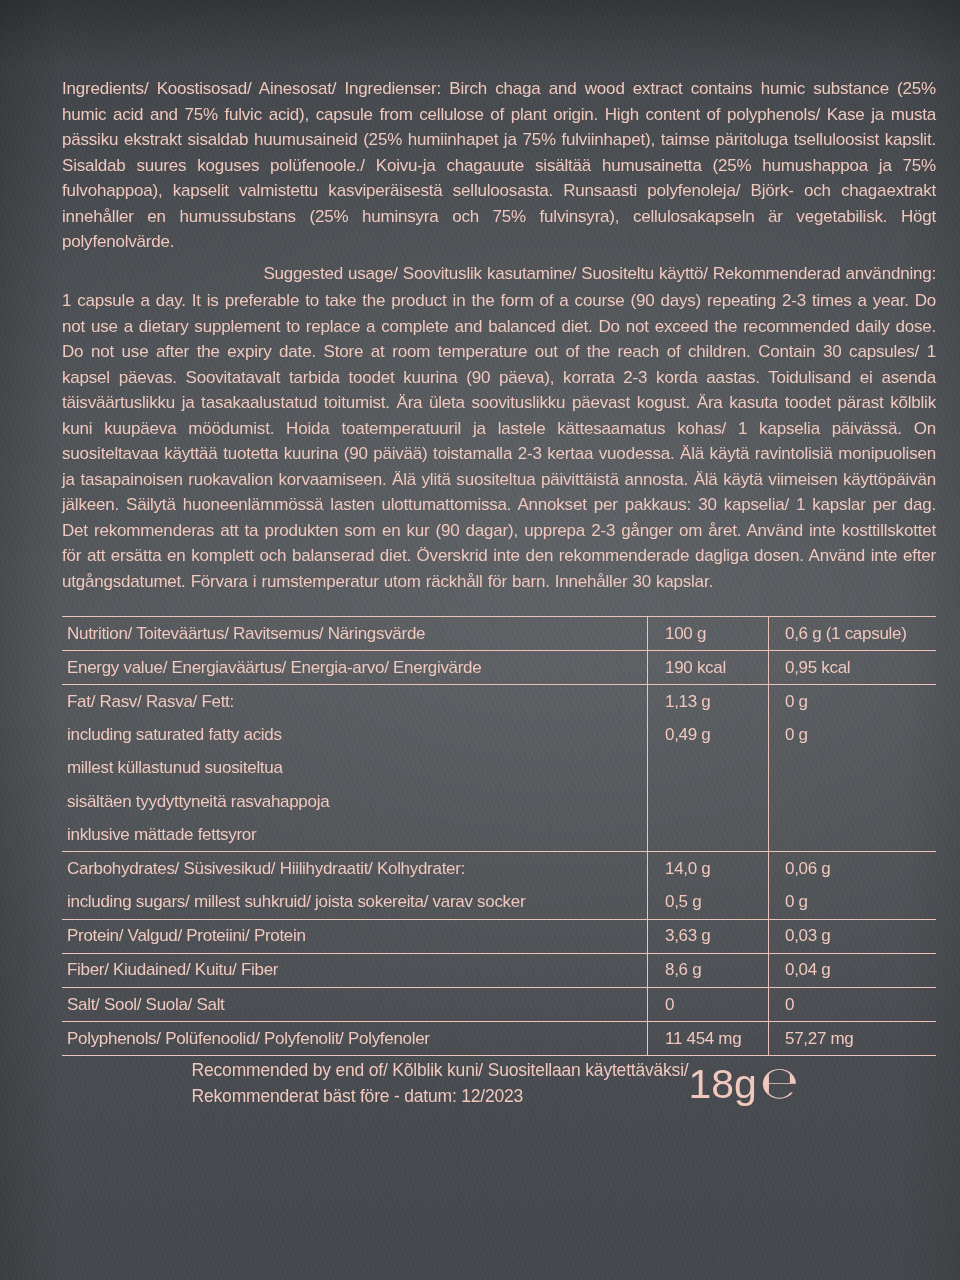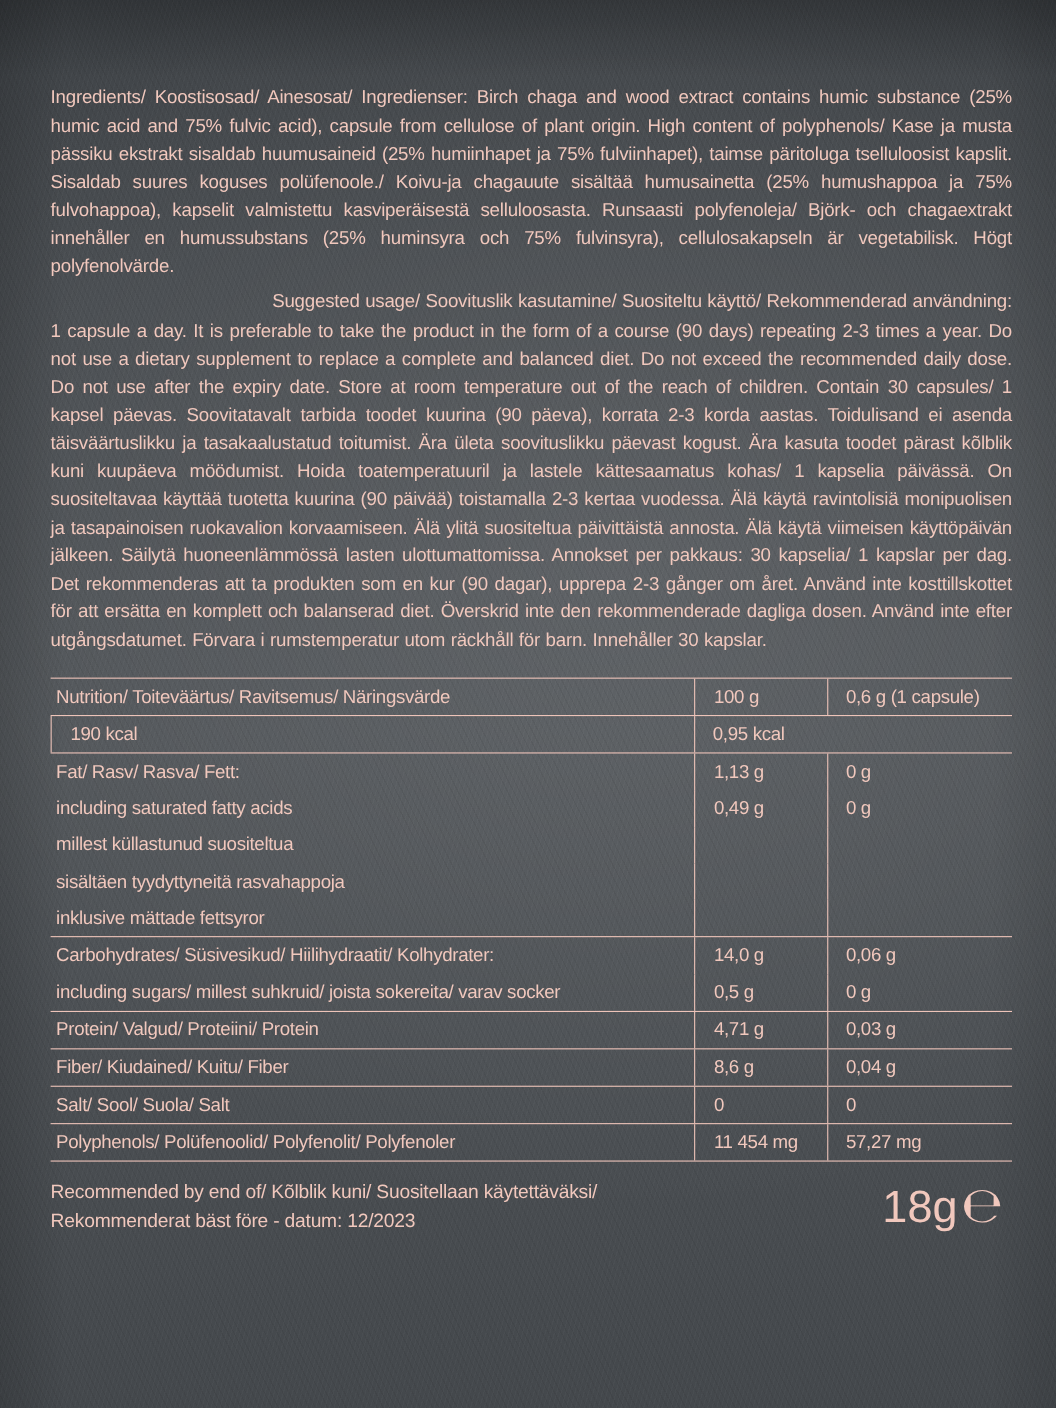--- a/index.html
+++ b/index.html
@@ -22,21 +22,21 @@
     content:"";
     position:absolute;inset:0;
     background:
       linear-gradient(180deg, rgba(0,0,0,0.22), rgba(0,0,0,0) 70px),
       linear-gradient(90deg, rgba(0,0,0,0.14), rgba(0,0,0,0) 60px, rgba(0,0,0,0) 900px, rgba(0,0,0,0.10)),
       repeating-linear-gradient(105deg, rgba(255,255,255,0.022) 0 1px, rgba(255,255,255,0) 1px 4px),
       repeating-linear-gradient(63deg, rgba(0,0,0,0.05) 0 1px, rgba(0,0,0,0) 1px 5px);
     pointer-events:none;
   }
   .content{
-    position:absolute;left:46px;top:76px;width:874px;
+    position:absolute;left:62px;top:76px;width:874px;
   }
   .para{
     margin:0;
     font-size:17px;line-height:25.5px;letter-spacing:-0.2px;
     text-align:justify;
     word-spacing:0.5px;
   }
   .para.p1{margin-bottom:6px;}
   .para.heading-line{text-align:right;margin-bottom:2px;}
   .para.usage{margin-bottom:22px;}
@@ -53,22 +53,21 @@
   .nrow.rule{border-top:1.5px solid var(--line);}
   .c{
     display:flex;align-items:center;
     font-size:17px;letter-spacing:-0.3px;
     white-space:nowrap;overflow:hidden;
   }
   .c1{padding-left:5px;}
   .c2{border-left:1.5px solid var(--line);padding-left:17px;}
   .c3{border-left:1.5px solid var(--line);padding-left:16px;}
   .footer{
-    display:flex;justify-content:space-between;align-items:center;
-    margin-top:13px;
+    display:flex;justify-content:center;align-items:center;
   }
   .footer-text{font-size:17.5px;line-height:26px;letter-spacing:-0.2px;}
   .weight{display:flex;align-items:baseline;padding-right:8px;}
   .wg{font-size:41px;letter-spacing:0;}
   .esign{font-size:45px;font-weight:300;margin-left:3px;font-family:"DejaVu Sans",sans-serif;}
 </style>
 </head>
 <body>
 
 <div class="page">
@@ -81,20 +80,21 @@
     <p class="para usage">1 capsule a day. It is preferable to take the product in the form of a course (90 days) repeating 2-3 times a year. Do not use a dietary supplement to replace a complete and balanced diet. Do not exceed the recommended daily dose. Do not use after the expiry date. Store at room temperature out of the reach of children. Contain 30 capsules/ 1 kapsel päevas. Soovitatavalt tarbida toodet kuurina (90 päeva), korrata 2-3 korda aastas. Toidulisand ei asenda täisväärtuslikku ja tasakaalustatud toitumist. Ära ületa soovituslikku päevast kogust. Ära kasuta toodet pärast kõlblik kuni kuupäeva möödumist. Hoida toatemperatuuril ja lastele kättesaamatus kohas/ 1 kapselia päivässä. On suositeltavaa käyttää tuotetta kuurina (90 päivää) toistamalla 2-3 kertaa vuodessa. Älä käytä ravintolisiä monipuolisen ja tasapainoisen ruokavalion korvaamiseen. Älä ylitä suositeltua päivittäistä annosta. Älä käytä viimeisen käyttöpäivän jälkeen. Säilytä huoneenlämmössä lasten ulottumattomissa. Annokset per pakkaus: 30 kapselia/ 1 kapslar per dag. Det rekommenderas att ta produkten som en kur (90 dagar), upprepa 2-3 gånger om året. Använd inte kosttillskottet för att ersätta en komplett och balanserad diet. Överskrid inte den rekommenderade dagliga dosen. Använd inte efter utgångsdatumet. Förvara i rumstemperatur utom räckhåll för barn. Innehåller 30 kapslar.</p>
 
     <div class="ntable">
       <div class="nrow">
         <div class="c c1">Nutrition/ Toiteväärtus/ Ravitsemus/ Näringsvärde</div>
         <div class="c c2">100 g</div>
         <div class="c c3">0,6 g (1 capsule)</div>
       </div>
 
       <div class="nrow rule">
+        <div class="c c1">Energy value/ Energiaväärtus/ Energia-arvo/ Energivärde</div>
         <div class="c c2">190 kcal</div>
         <div class="c c3">0,95 kcal</div>
       </div>
 
       <div class="nrow rule">
         <div class="c c1">Fat/ Rasv/ Rasva/ Fett:</div>
         <div class="c c2">1,13 g</div>
         <div class="c c3">0 g</div>
       </div>
 
@@ -129,21 +129,21 @@
       </div>
 
       <div class="nrow">
         <div class="c c1">including sugars/ millest suhkruid/ joista sokereita/ varav socker</div>
         <div class="c c2">0,5 g</div>
         <div class="c c3">0 g</div>
       </div>
 
       <div class="nrow rule">
         <div class="c c1">Protein/ Valgud/ Proteiini/ Protein</div>
-        <div class="c c2">4,71 g</div>
+        <div class="c c2">3,63 g</div>
         <div class="c c3">0,03 g</div>
       </div>
 
       <div class="nrow rule">
         <div class="c c1">Fiber/ Kiudained/ Kuitu/ Fiber</div>
         <div class="c c2">8,6 g</div>
         <div class="c c3">0,04 g</div>
       </div>
 
       <div class="nrow rule">

